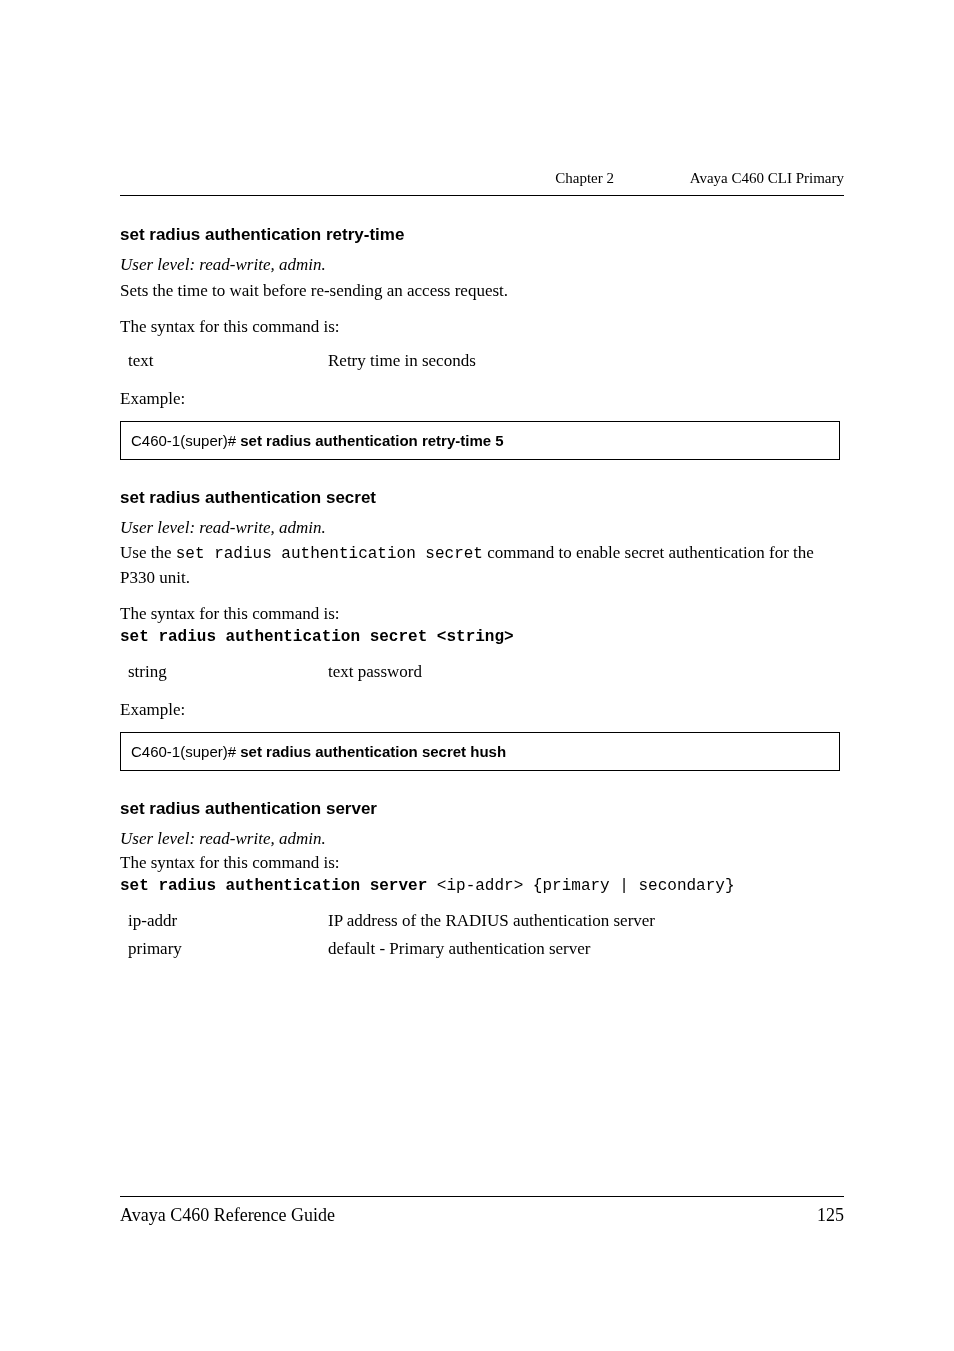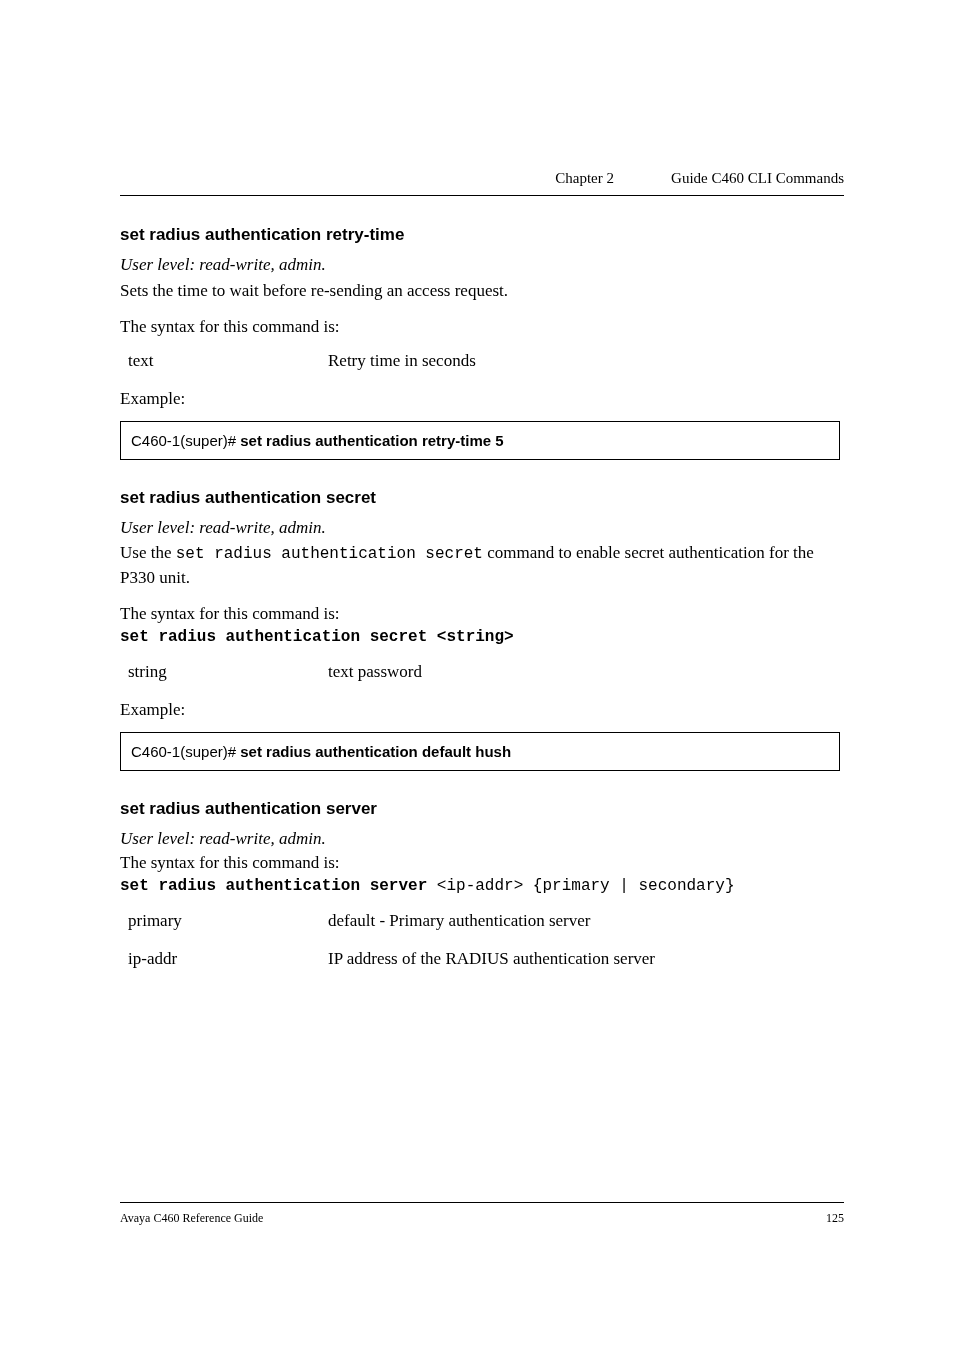--- a/index.html
+++ b/index.html
@@ -104,37 +104,37 @@
   .tight-bottom {
     margin-bottom: 2px;
   }
   .footer {
     position: absolute;
     bottom: 54px;
     left: 120px;
     right: 110px;
     border-top: 1px solid #000;
     padding-top: 8px;
-    font-size: 12px;
+    font-size: 18px;
   }
   .footer-left {
     float: left;
   }
   .footer-right {
     float: right;
   }
 </style>
 </head>
 <body>
 
 <div class="page">
 
   <div class="header-row">
     <span class="header-chapter">Chapter 2</span>
-    <span class="header-title">Guide C460 CLI Commands</span>
+    <span class="header-title">Avaya C460 CLI Primary</span>
   </div>
   <div class="hr"></div>
 
   <div class="content">
 
     <div class="section-heading">set radius authentication retry-time</div>
     <div class="indent">
       <div class="italic para tight-bottom">User level: read-write, admin.</div>
       <div class="para">Sets the time to wait before re-sending an access request.</div>
 
@@ -161,38 +161,38 @@
       <div class="syntax-label">The syntax for this command is:</div>
       <div class="mono bold para">set radius authentication secret &lt;string&gt;</div>
 
       <div class="param-row">
         <div class="param-key">string</div>
         <div class="param-val">text password</div>
       </div>
 
       <div class="example-label">Example:</div>
       <div class="code-box">
-        <span>C460-1(super)# </span><span class="bold">set radius authentication default hush</span>
+        <span>C460-1(super)# </span><span class="bold">set radius authentication secret hush</span>
       </div>
     </div>
 
     <div class="section-heading section-gap-top">set radius authentication server</div>
     <div class="indent">
       <div class="italic para tight-bottom">User level: read-write, admin.</div>
 
       <div class="syntax-label">The syntax for this command is:</div>
       <div class="mono para"><span class="bold">set radius authentication server</span><span> &lt;ip-addr&gt; {primary | secondary}</span></div>
 
+      <div class="param-row" style="margin-bottom:8px;">
+        <div class="param-key">ip-addr</div>
+        <div class="param-val">IP address of the RADIUS authentication server</div>
+      </div>
       <div class="param-row" style="margin-top:0;">
         <div class="param-key">primary</div>
         <div class="param-val">default - Primary authentication server</div>
-      </div>
-      <div class="param-row" style="margin-bottom:8px;">
-        <div class="param-key">ip-addr</div>
-        <div class="param-val">IP address of the RADIUS authentication server</div>
       </div>
     </div>
 
   </div>
 
   <div class="footer">
     <span class="footer-left">Avaya C460 Reference Guide</span>
     <span class="footer-right">125</span>
   </div>
 

